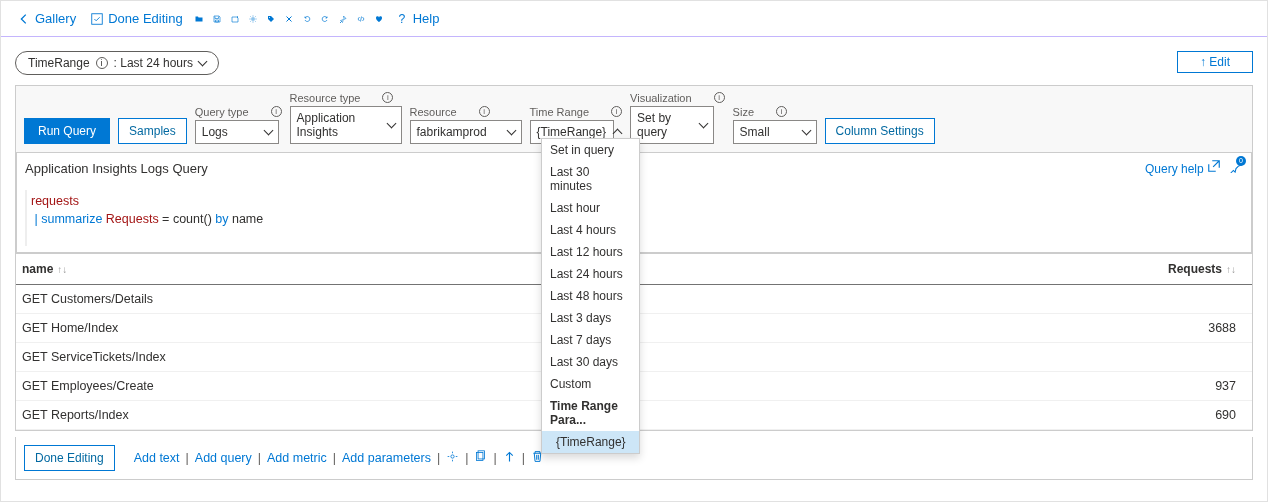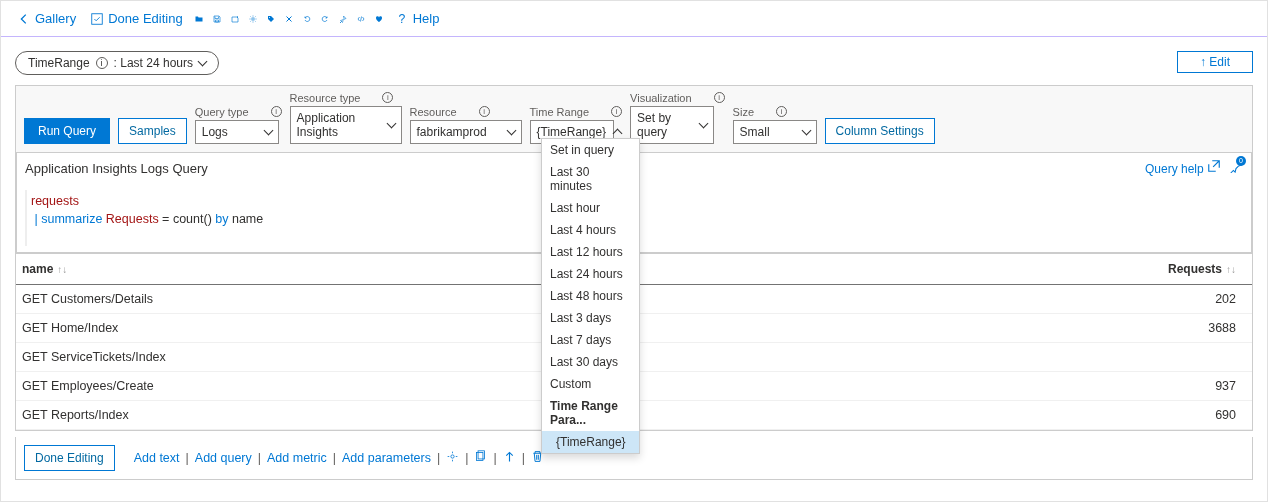--- a/index.html
+++ b/index.html
@@ -240,21 +240,20 @@
   </div>
 </div>
 
 <div class="table">
   <div class="thead">
     <div class="c1"><span>name</span><span class="sort">↑↓</span></div>
     <div class="c2"><span>Requests</span><span class="sort">↑↓</span></div>
   </div>
   <div class="trow">
       <div class="c1">GET Customers/Details</div>
-      <div class="c2">202</div>
     </div>
   <div class="trow">
       <div class="c1">GET Home/Index</div>
       <div class="c2">3688</div>
     </div>
   <div class="trow">
       <div class="c1">GET ServiceTickets/Index</div>
     </div>
   <div class="trow">
       <div class="c1">GET Employees/Create</div>

